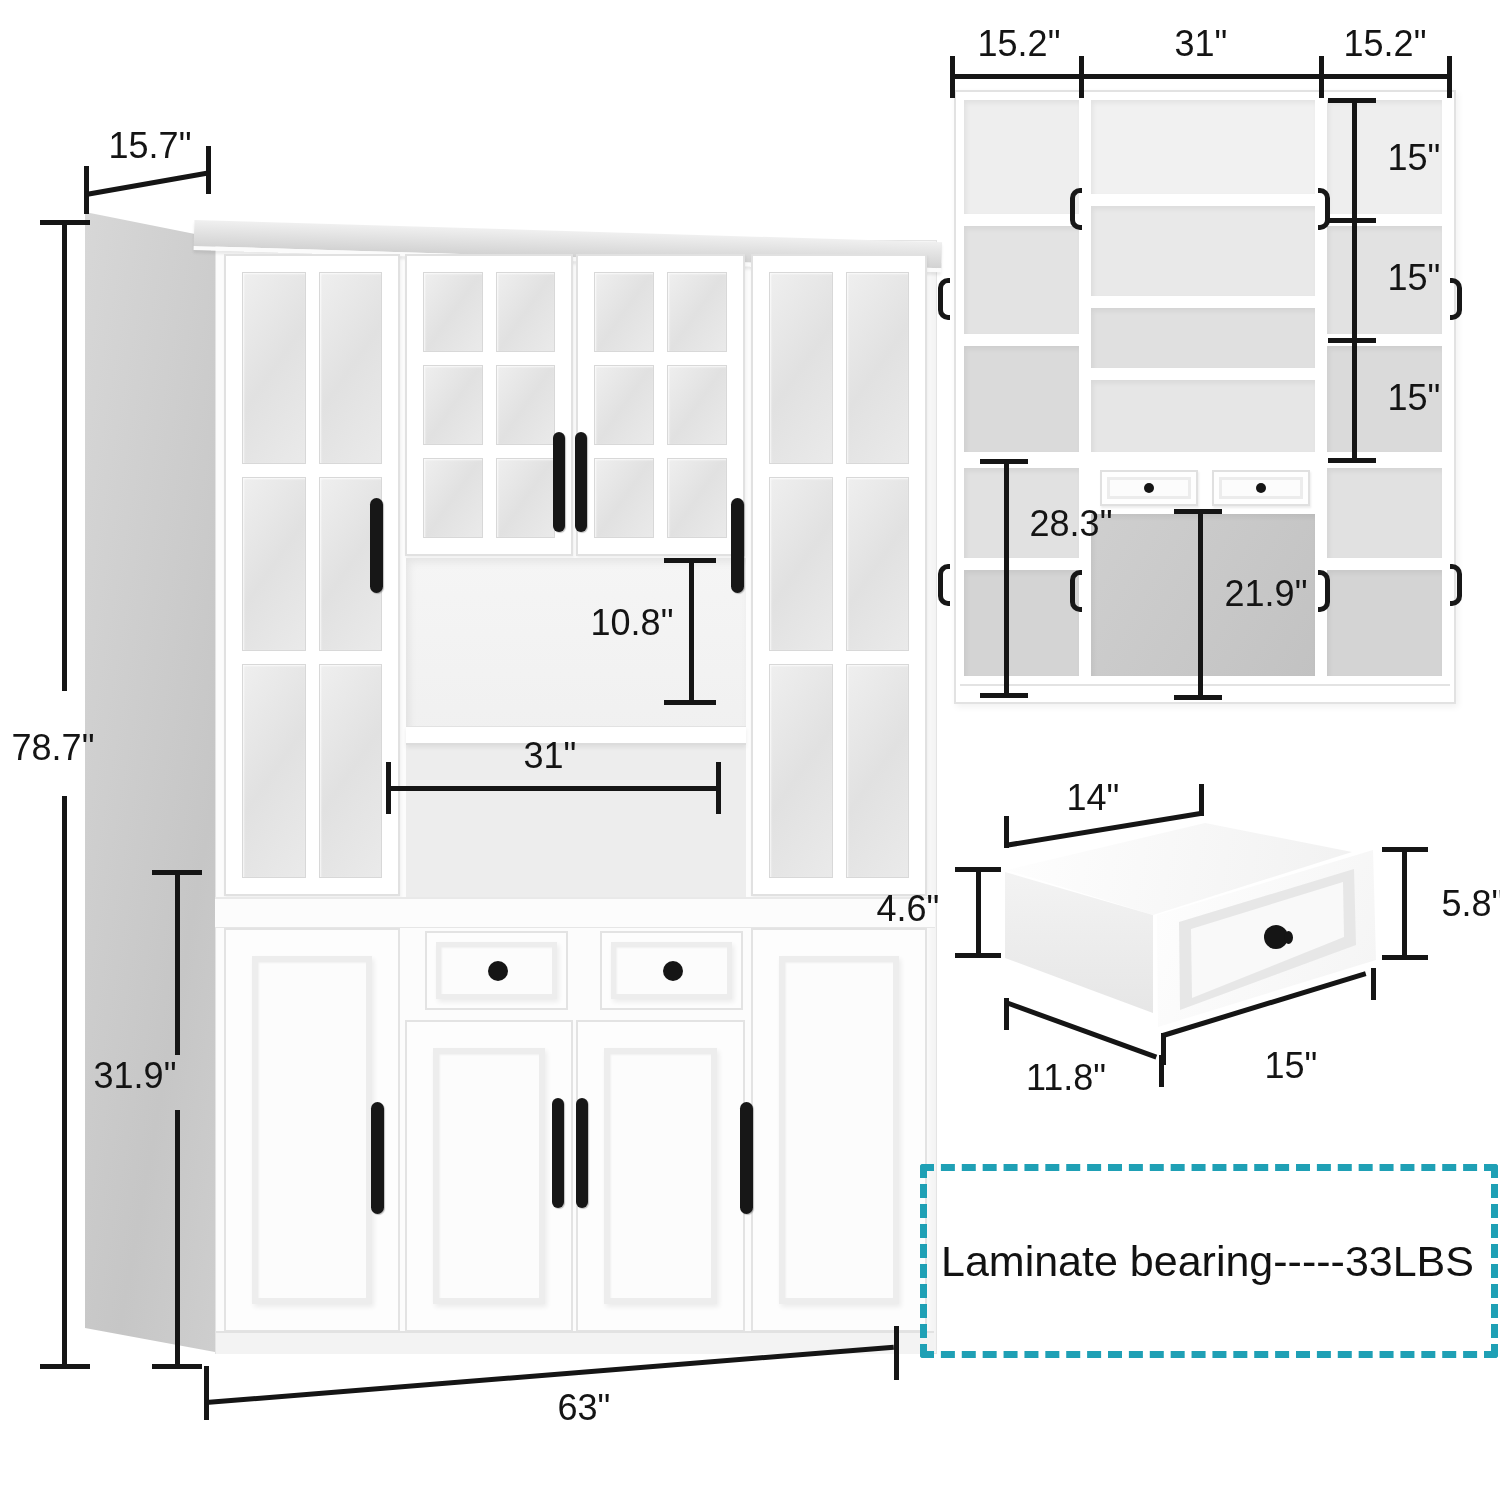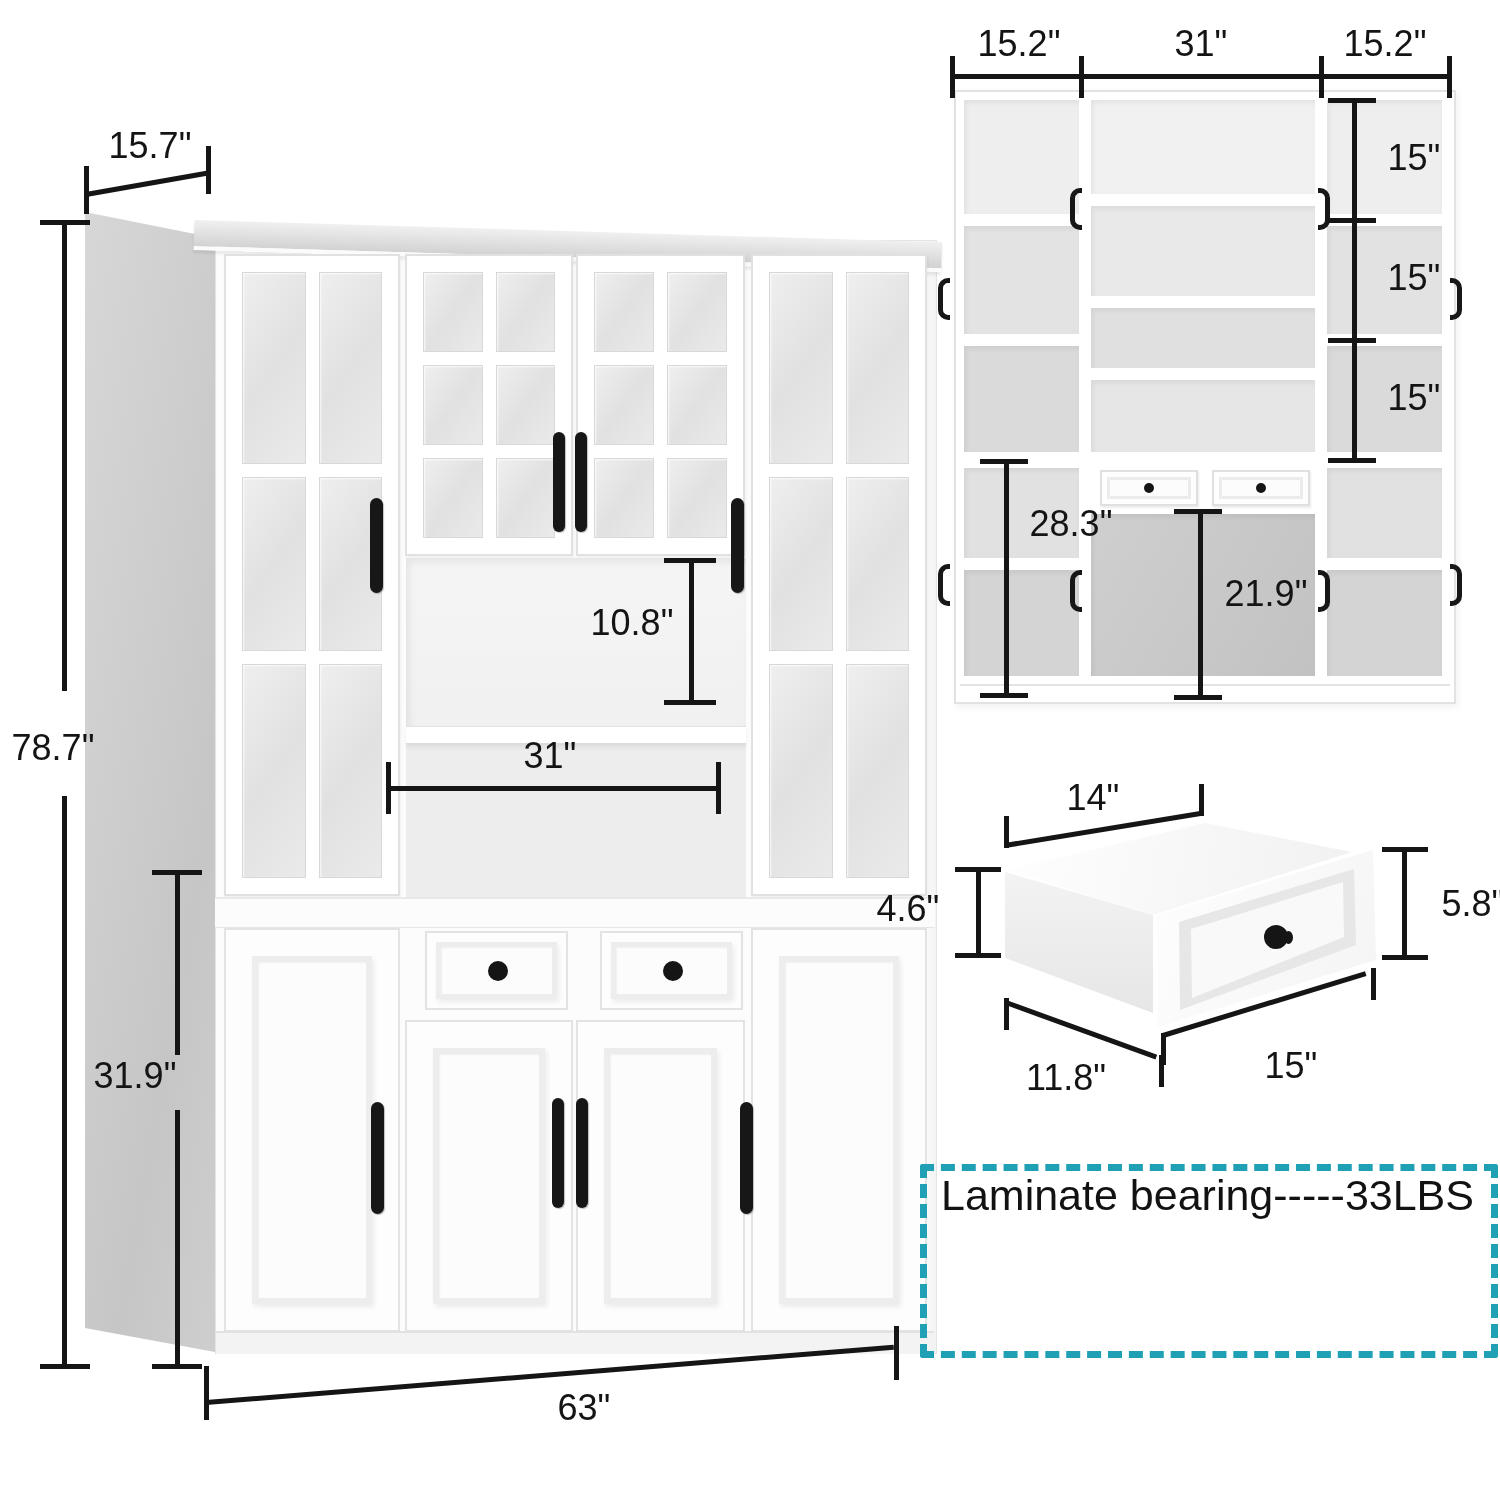--- a/index.html
+++ b/index.html
@@ -42,21 +42,21 @@
   .bkt {position:absolute; width:12px; height:42px; border:5px solid #171717; box-sizing:border-box;
         background:transparent;}
   .bkt-l {border-right:none; border-radius:10px 0 0 10px;}
   .bkt-r {border-left:none; border-radius:0 10px 10px 0;}
   .oc-base {position:absolute; left:4px; right:4px; bottom:2px; height:14px; border-top:2px solid #e3e3e3;}
   
   .face {position:absolute;}
   
   #spec-box {position:absolute; left:920px; top:1164px; width:578px; height:194px;
              border:7px dashed #1FA0B5; border-radius:3px; box-sizing:border-box;
-             display:flex; flex-direction:column; gap:14px; padding-left:14px;}
+             display:flex; flex-direction:column; justify-content:center; gap:14px; padding-left:14px;}
   .spec-line {font-size:43px; color:#121212; white-space:nowrap;}
 </style>
 </head>
 <body>
 
 <div id="canvas">
 
   <div class="g">
     <div class="abs side-panel" style="left:85px;top:212px;width:130px;height:1140px;clip-path:polygon(0 0,130px 26px,130px 1140px,0 1116px);"></div>
     <div class="abs front" style="left:215px;top:240px;width:720px;height:1112px;"></div>

